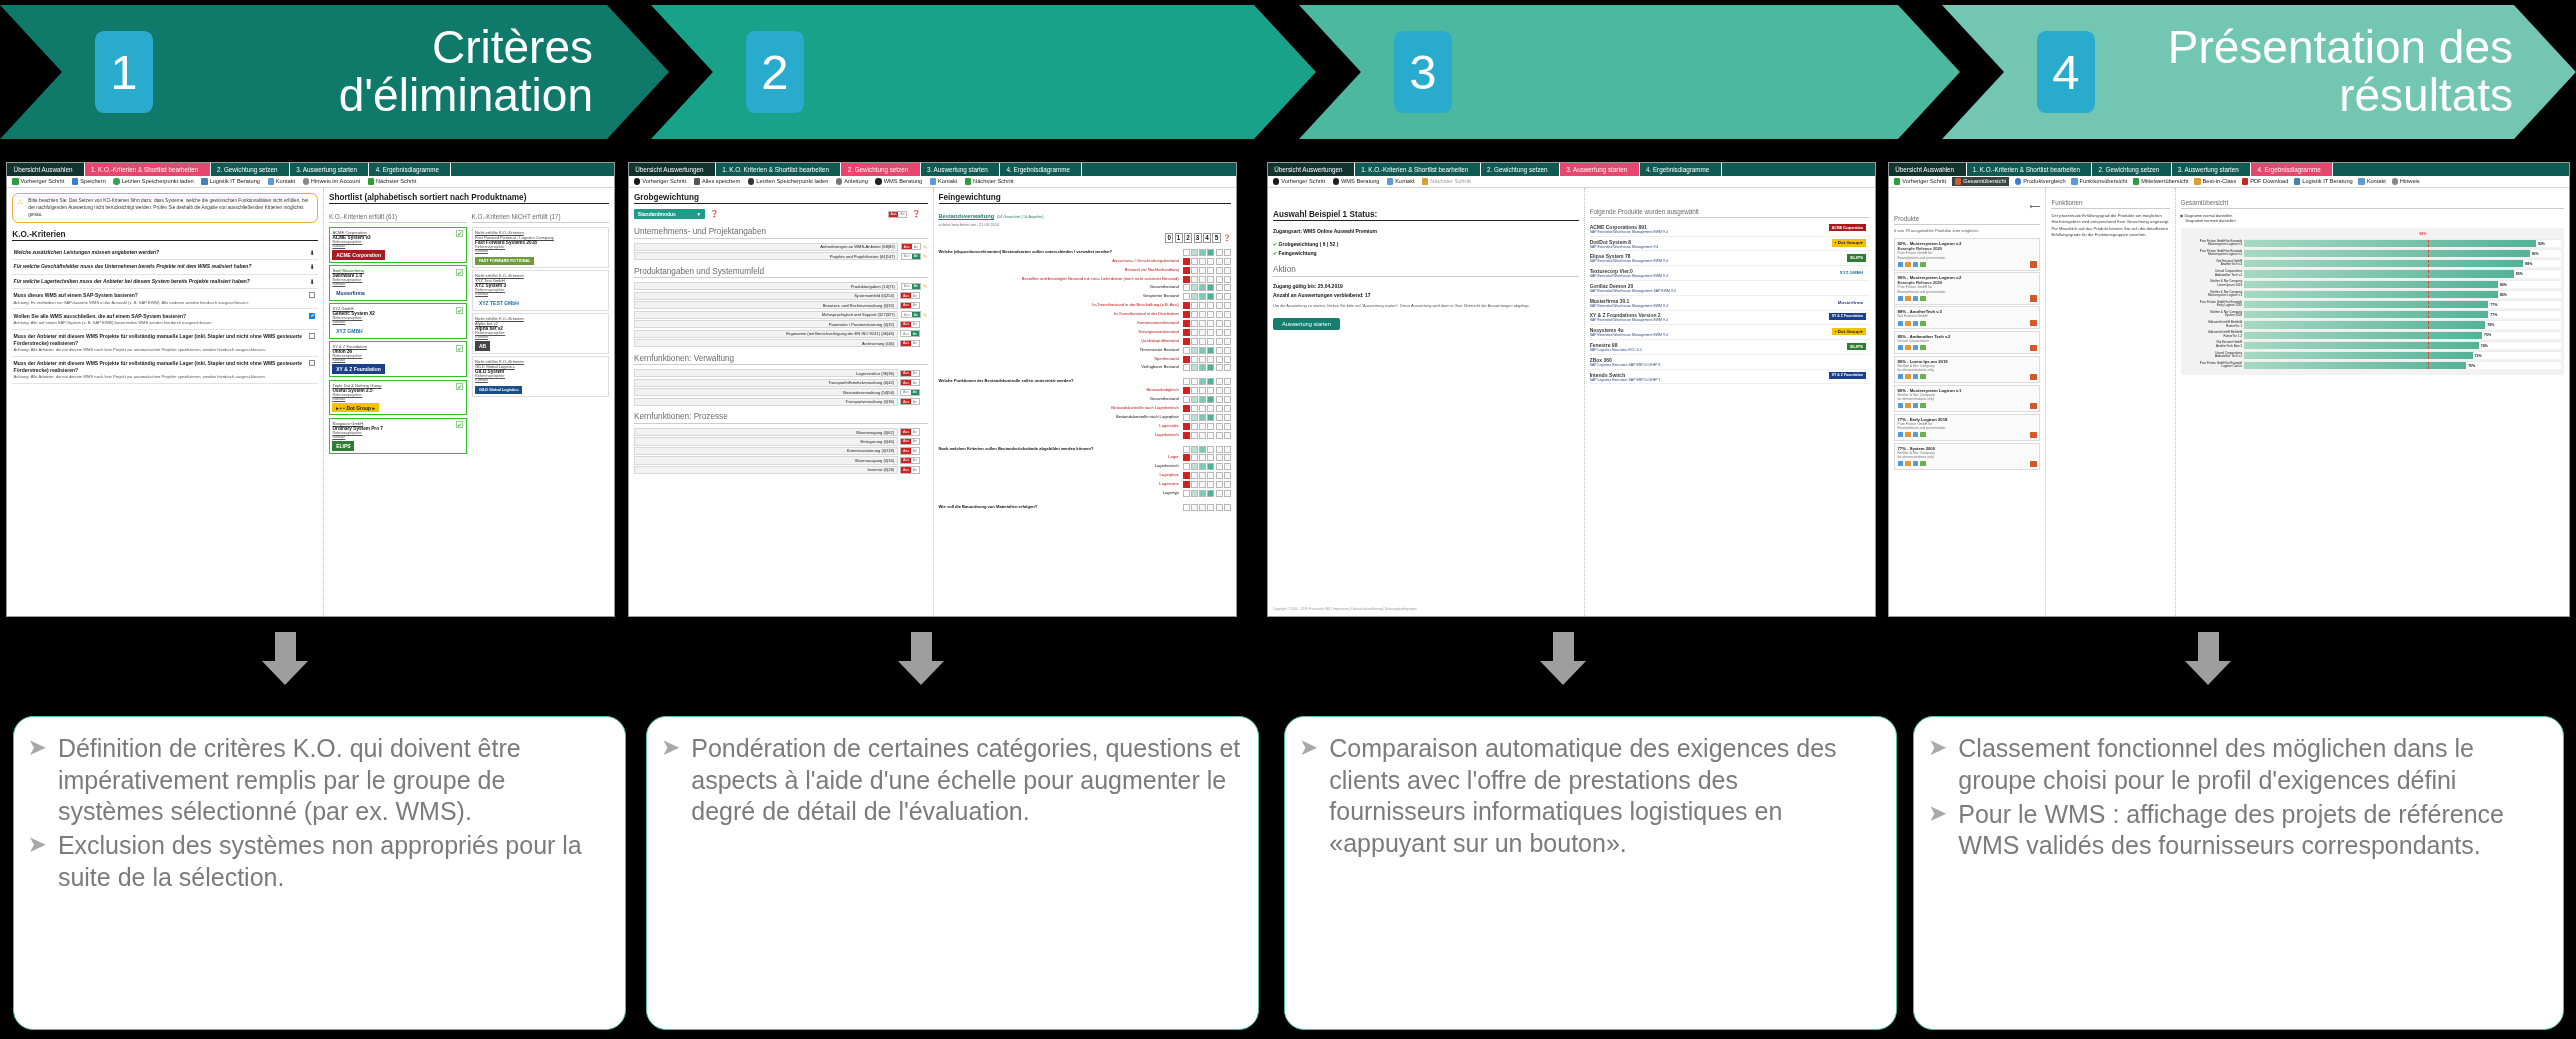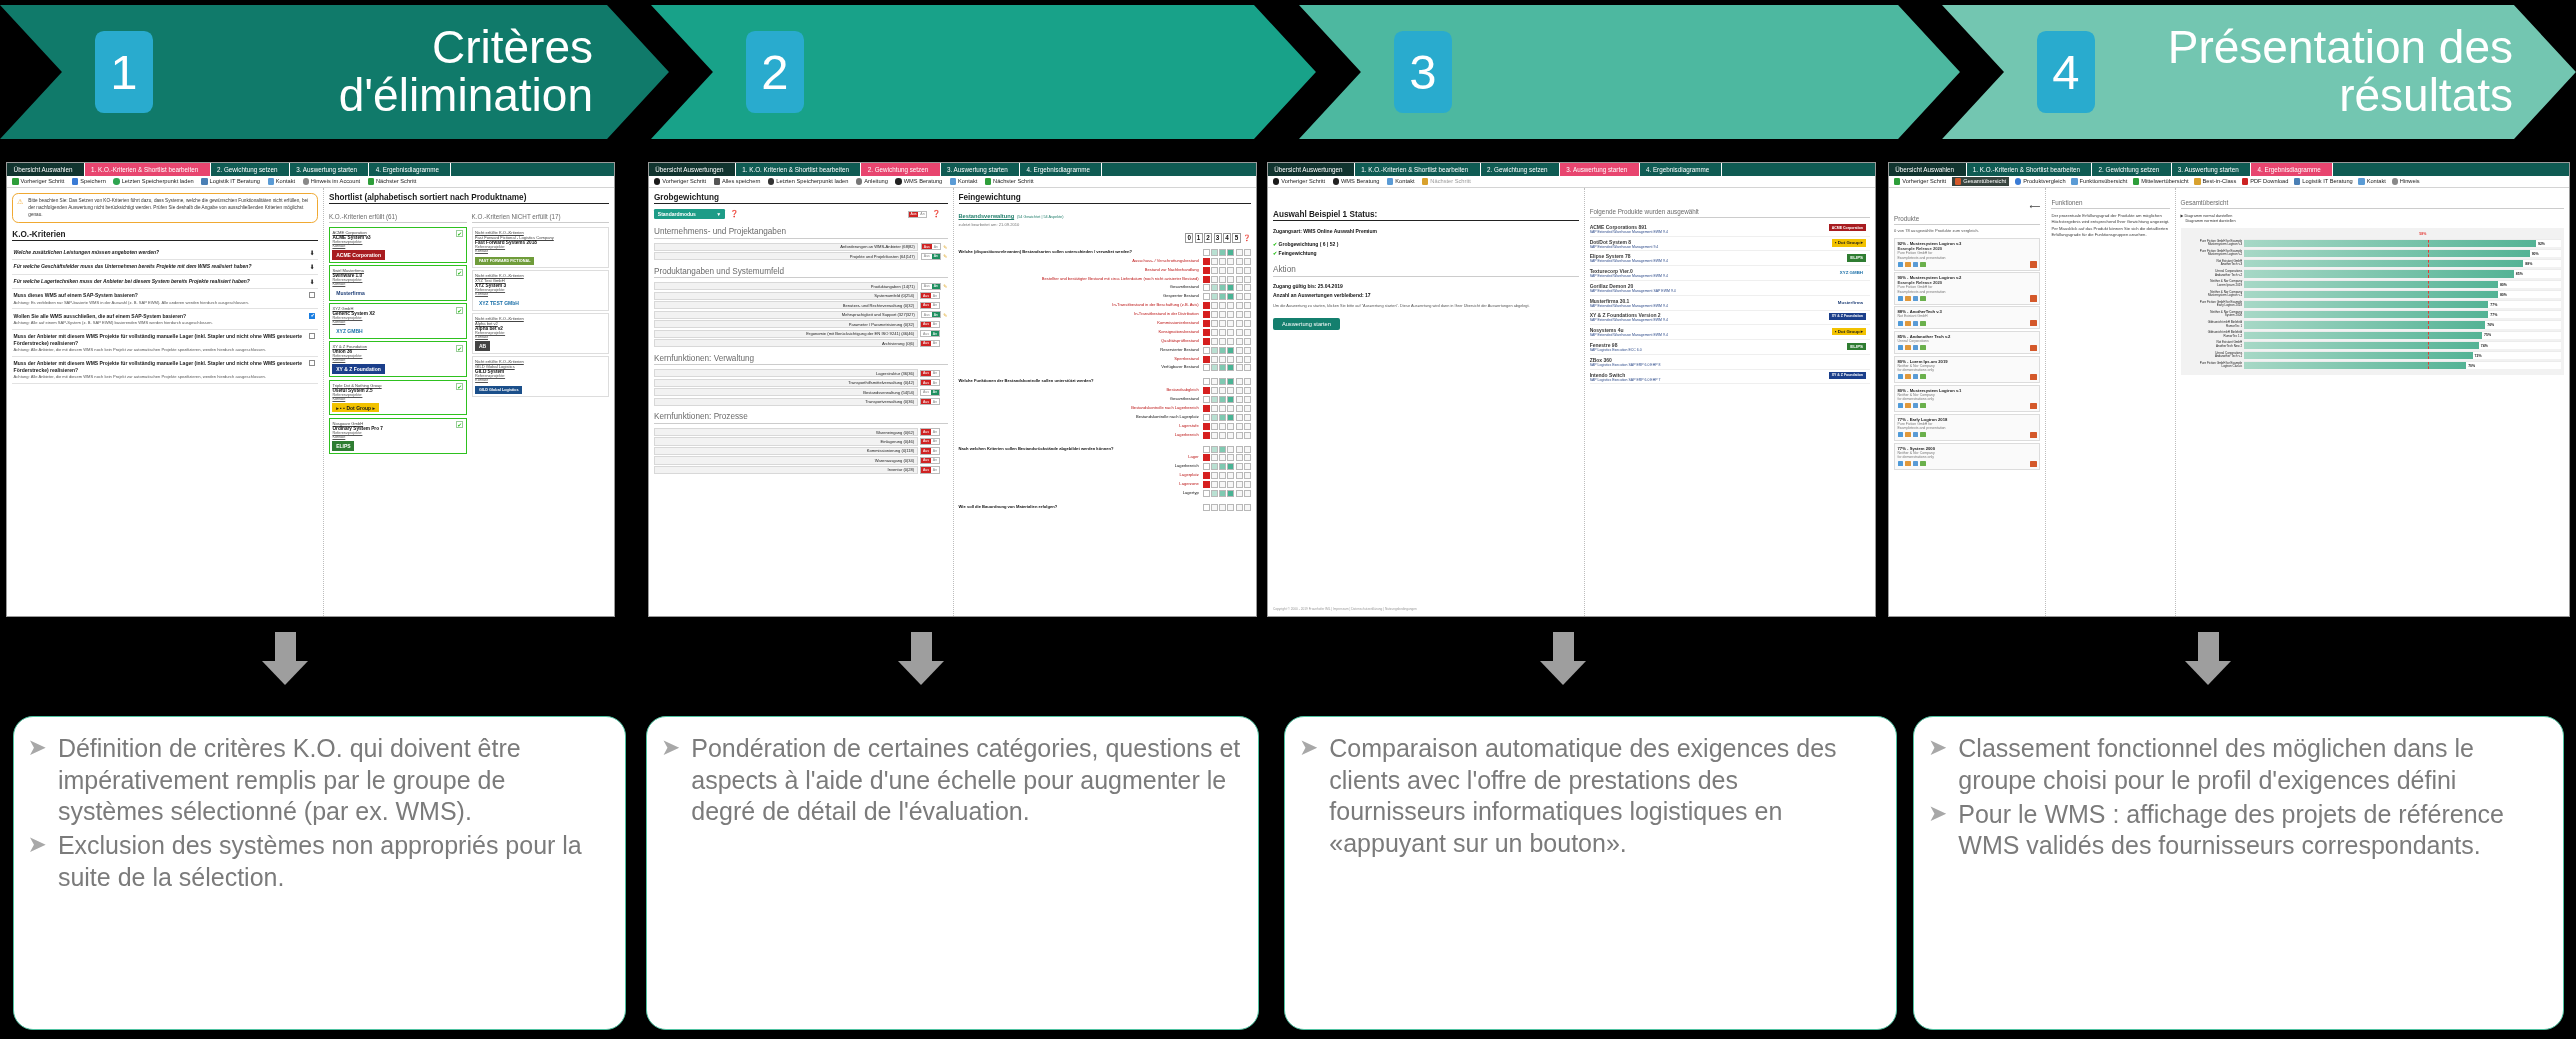--- a/index.html
+++ b/index.html
@@ -263,21 +263,21 @@
                 <div class="vcard no"><div class="cn">Nicht erfüllte K.O.-Kriterien</div><div class="cn">XYZ Test GmbH</div><div class="pn">XYZ System 3</div><div class="lk">Referenzprojekte:</div><div class="lk">Kontakt</div><span class="logo" style="background:#ffffff;color:#1a6fa8;font-size:5px">XYZ TEST GMbH</span></div>
                 <div class="vcard no"><div class="cn">Nicht erfüllte K.O.-Kriterien</div><div class="cn">Alpha bet v2</div><div class="pn">Alpha bet v2</div><div class="lk">Referenzprojekte:</div><div class="lk">Kontakt</div><span class="logo" style="background:#444444;color:#ffffff;font-size:5px">AB</span></div>
                 <div class="vcard no"><div class="cn">Nicht erfüllte K.O.-Kriterien</div><div class="cn">GILD Global Logistics</div><div class="pn">GILD System</div><div class="lk">Referenzprojekte:</div><div class="lk">Kontakt</div><span class="logo" style="background:#1b4f8a;color:#ffffff;font-size:3.8px">GILD Global Logistics</span></div>
               </div>
           </div>
         </div>
       </div>
     </div>
   </div>
 
-  <div class="shot" style="left:648px; top:162px; width:609px; height:455px;">
+  <div class="shot" style="left:628px; top:162px; width:609px; height:455px;">
     <div class="wizbar">
       <div class="seg dark">Übersicht Auswertungen</div>
       <div class="seg">1. K.O. Kriterien &amp; Shortlist bearbeiten</div>
       <div class="seg active">2. Gewichtung setzen</div>
       <div class="seg">3. Auswertung starten</div>
       <div class="seg">4. Ergebnisdiagramme</div>
     </div>
     <div class="toolbar">
       <div class="ti">
           <span class="gl" style="background:#1a1a1a;border-radius:50%"></span>

